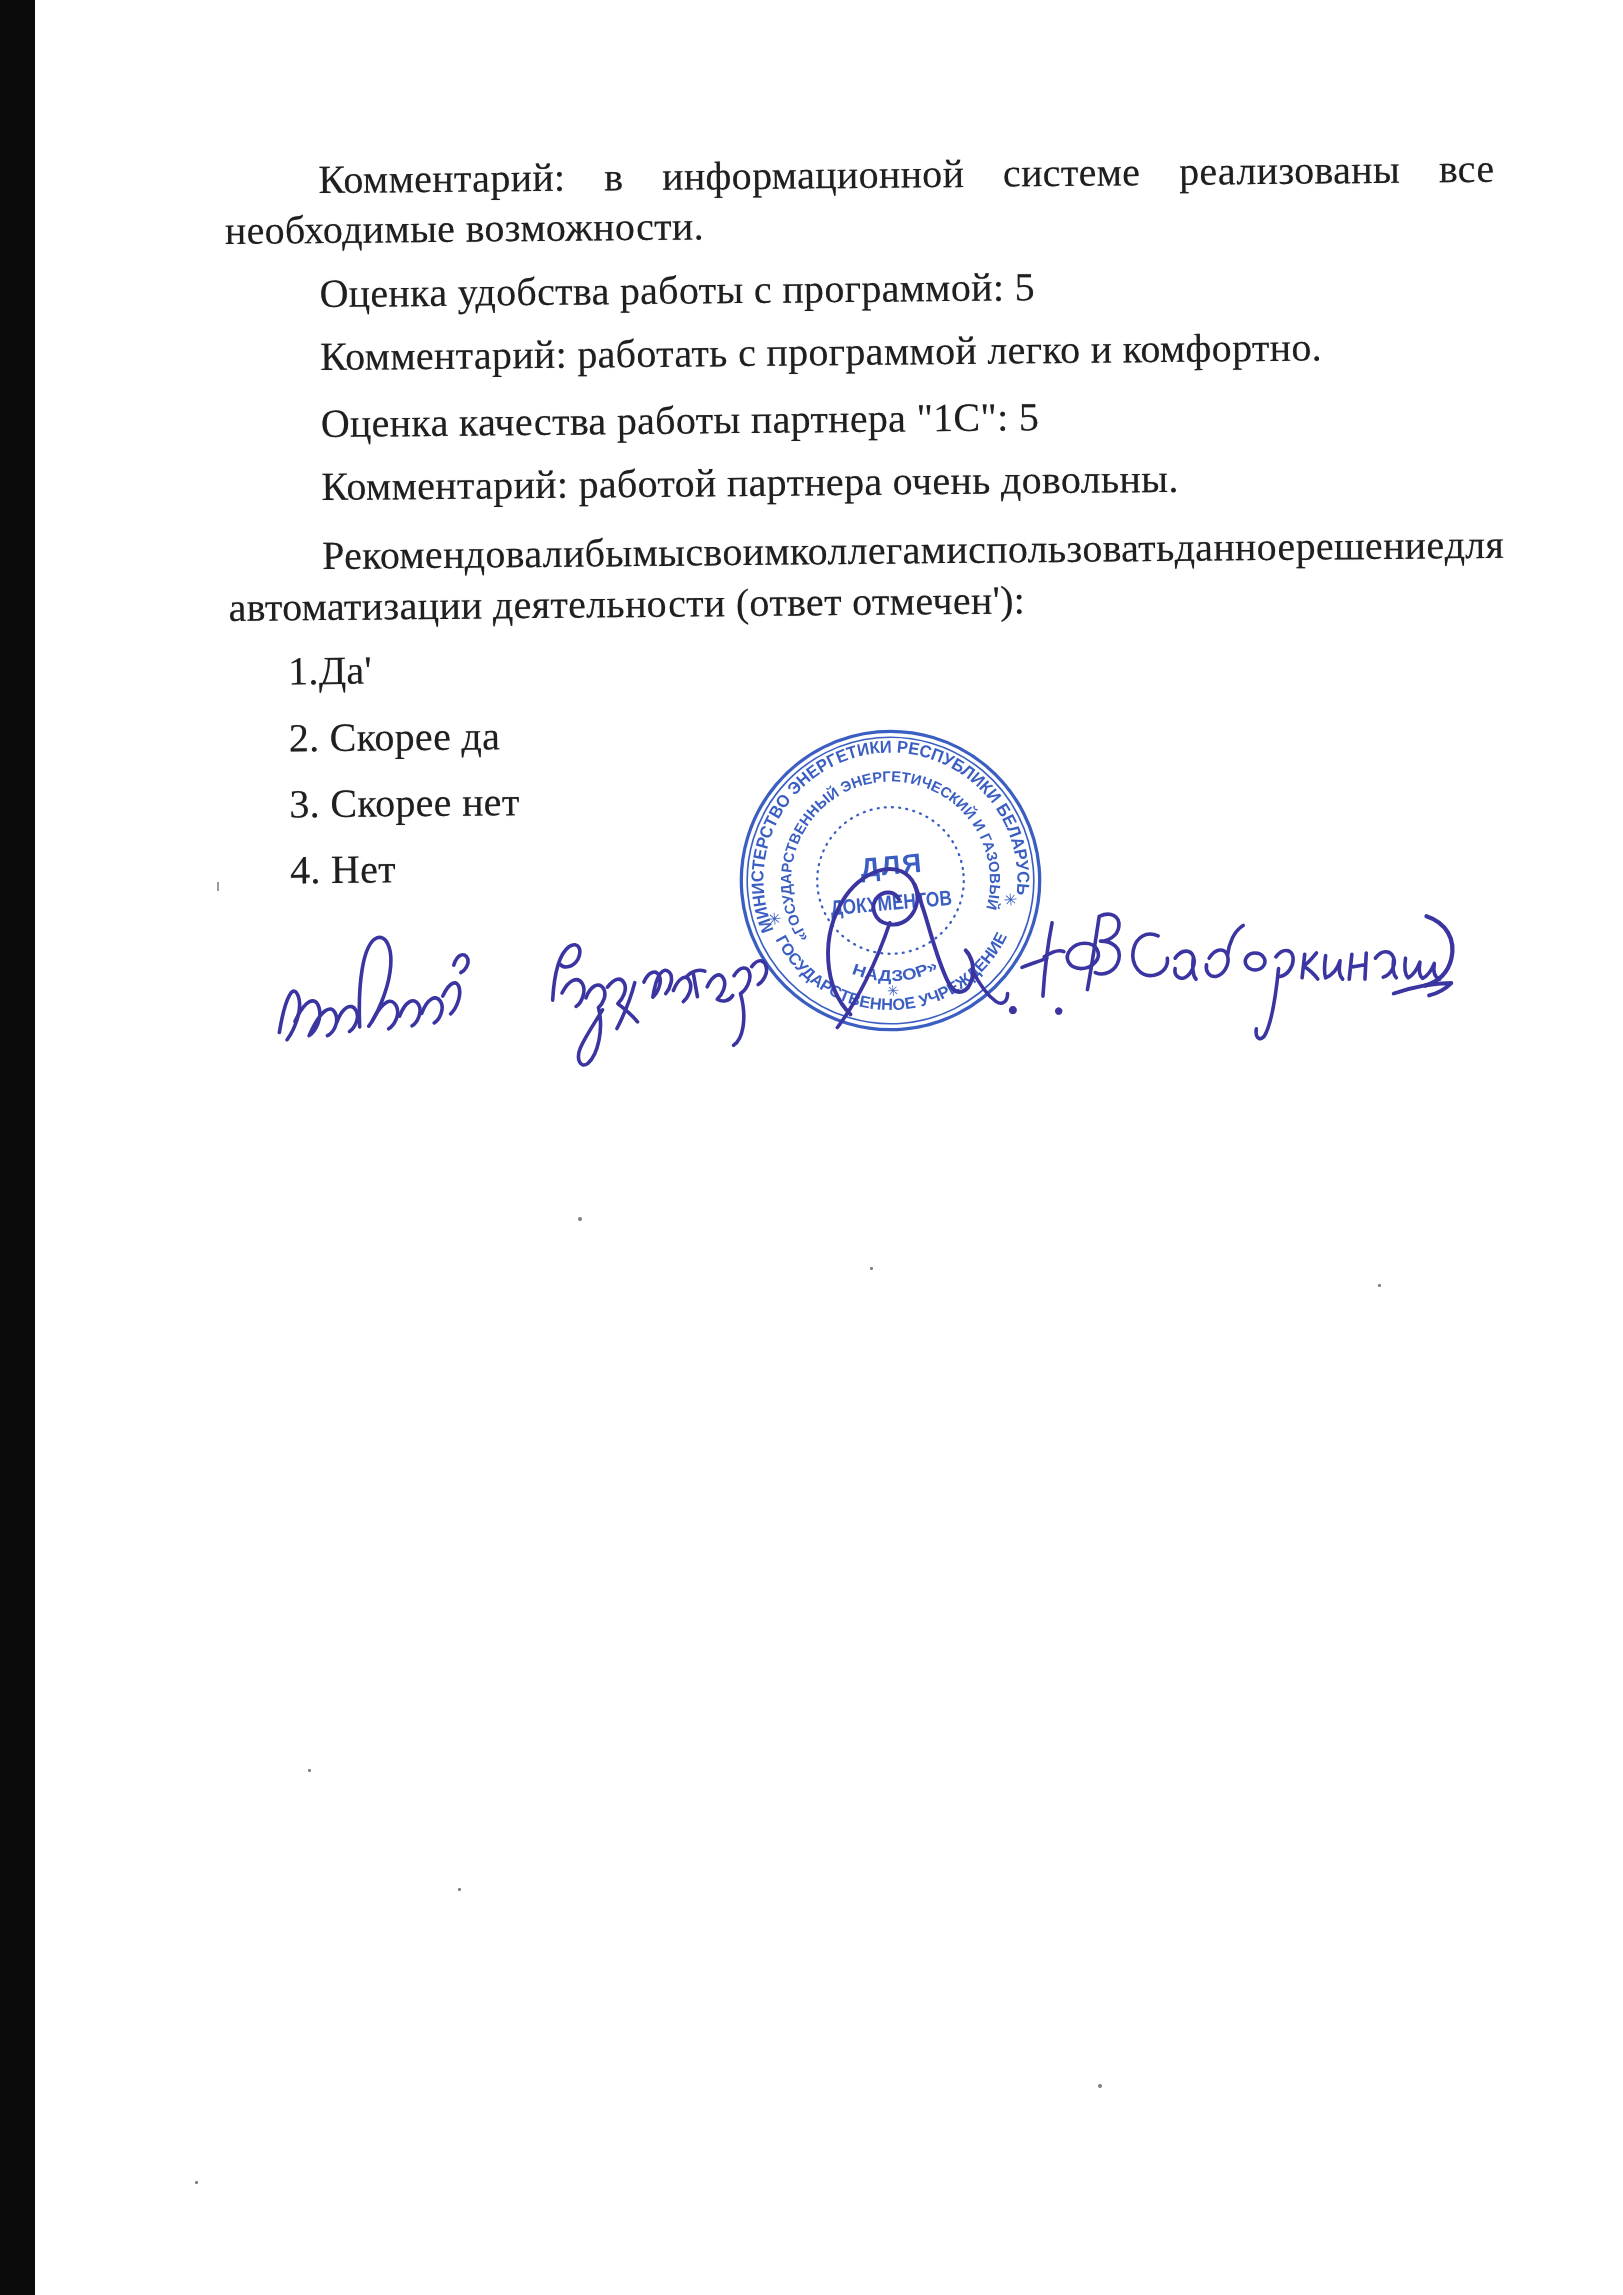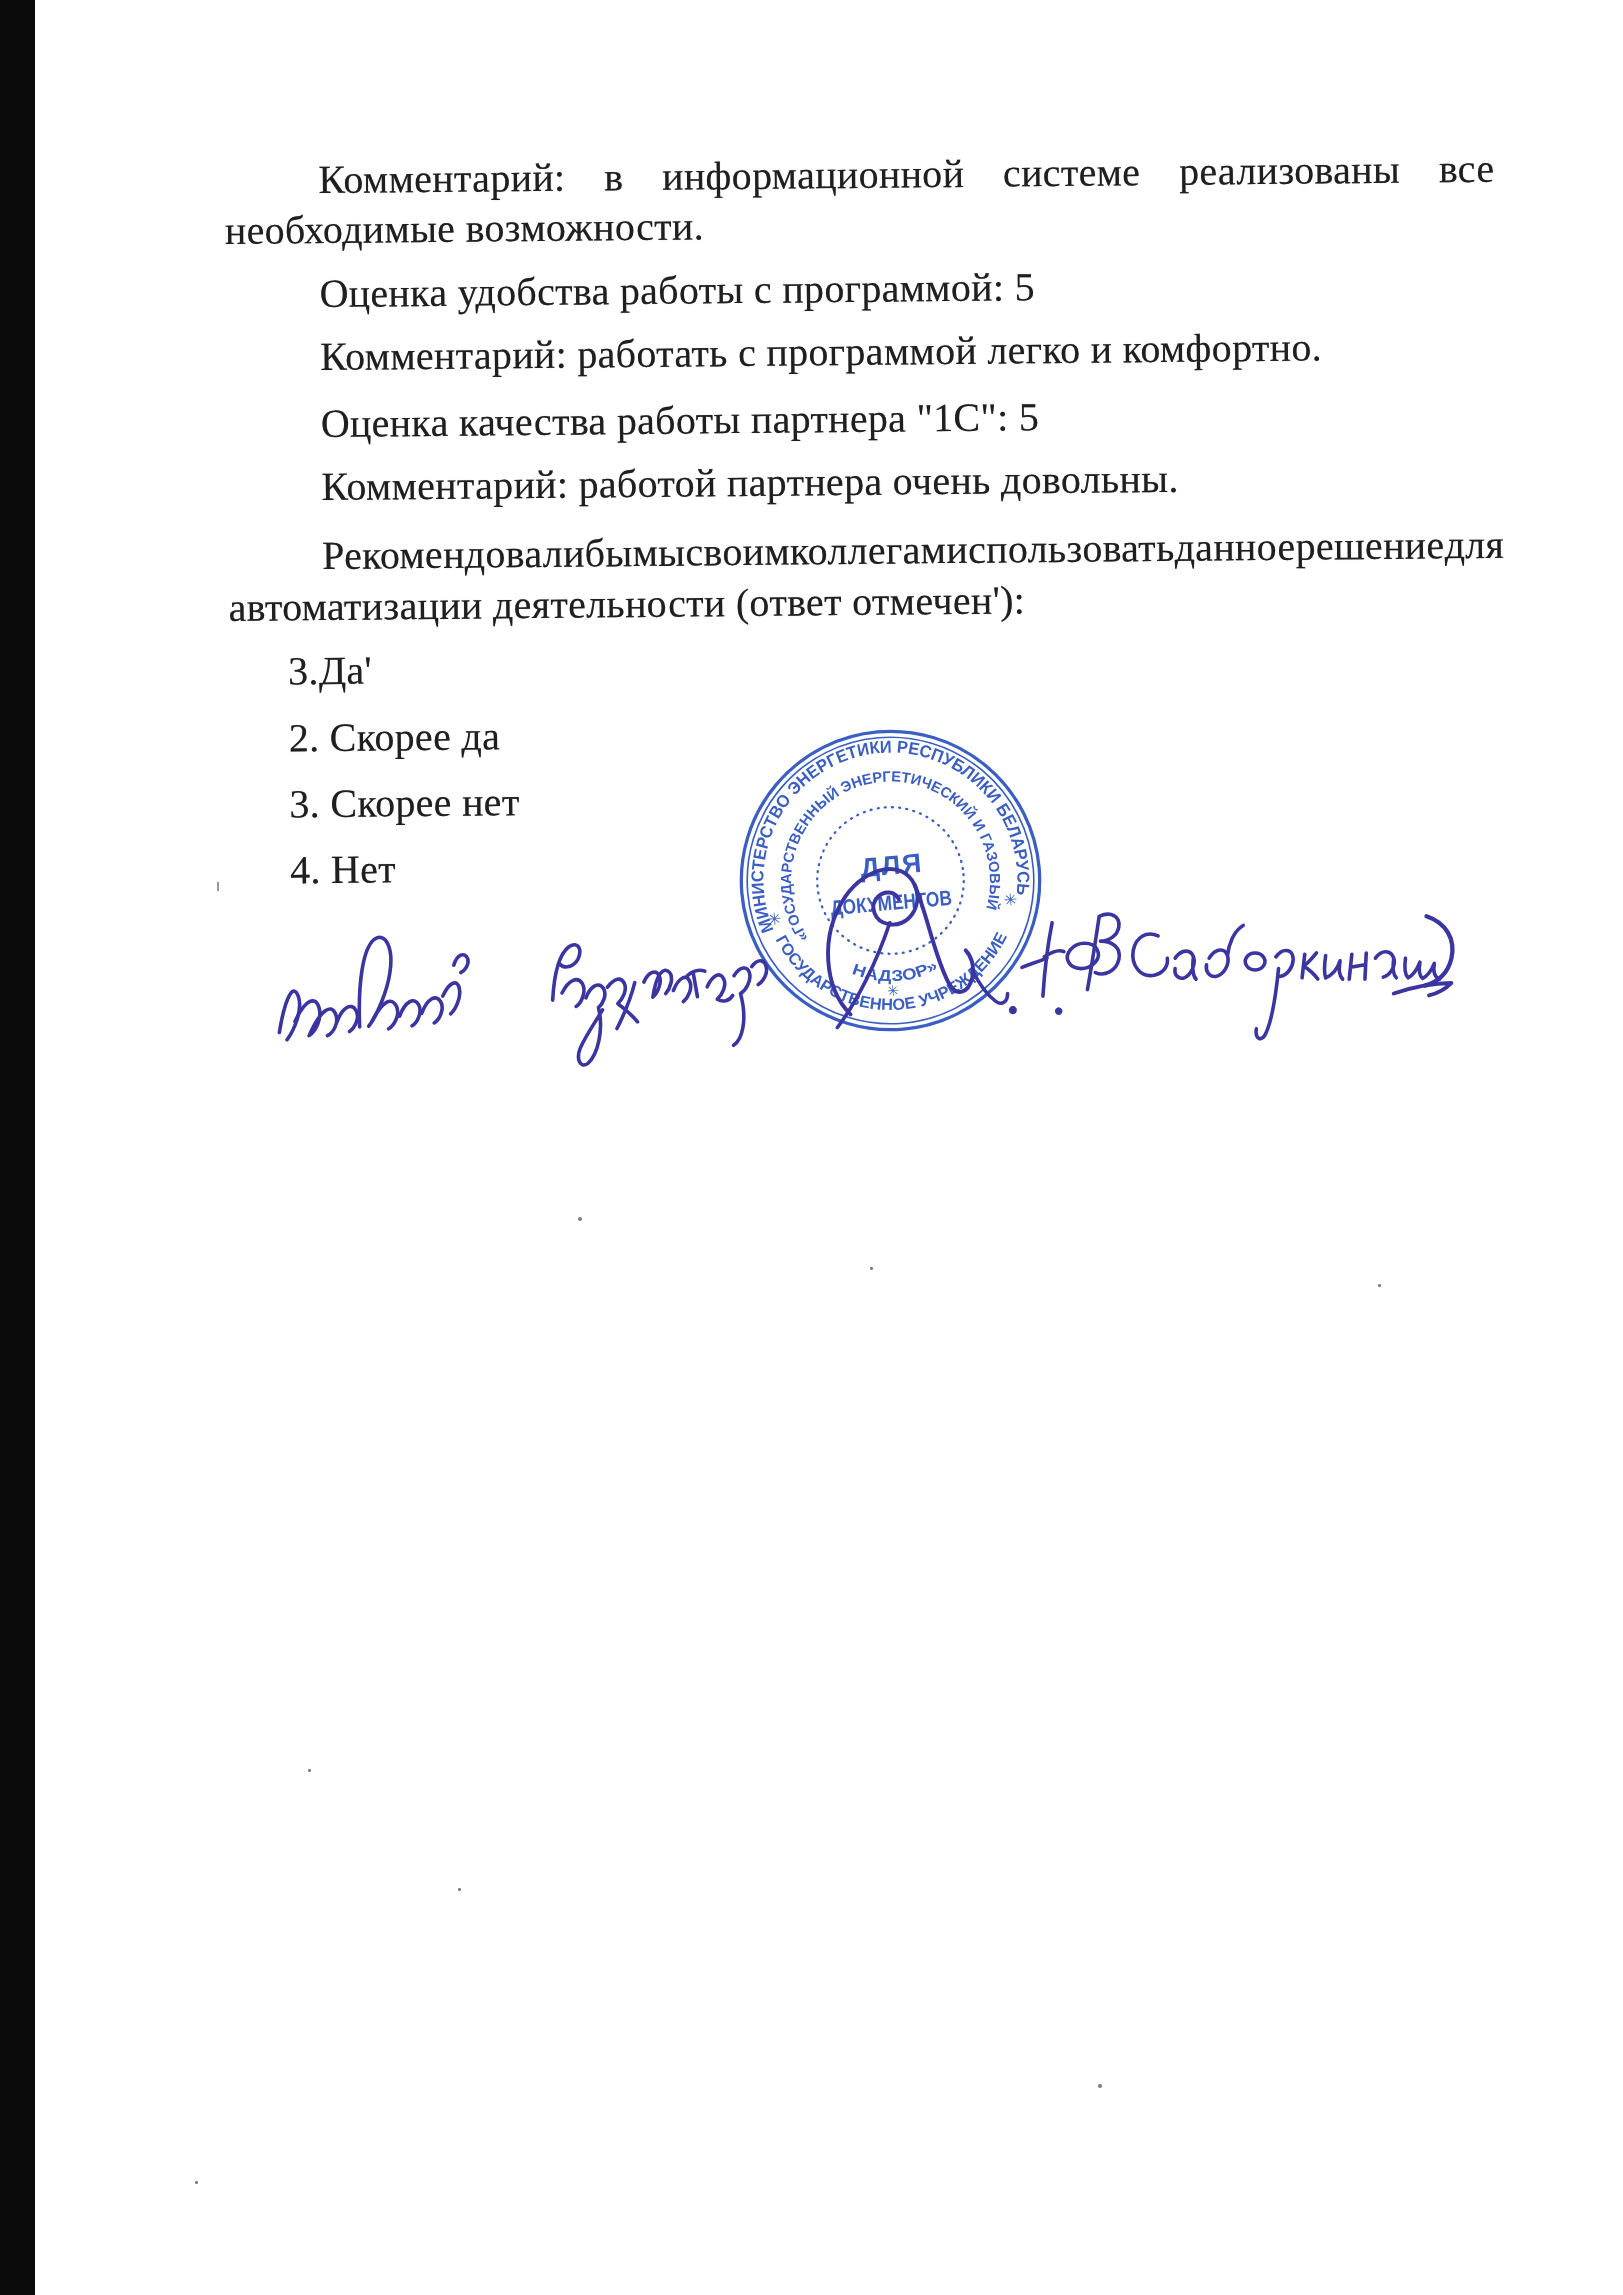--- a/index.html
+++ b/index.html
@@ -57,21 +57,21 @@
       <span>своим</span>
       <span>коллегам</span>
       <span>использовать</span>
       <span>данное</span>
       <span>решение</span>
       <span>для</span>
     </div>
 
   <div class="doc-line wrapped" style="top:588px">автоматизации деятельности (ответ отмечен'):</div>
 
-  <div class="doc-line opt" style="top:652px">3.Да'</div>
+  <div class="doc-line opt" style="top:652px">1.Да'</div>
 
   <div class="doc-line opt" style="top:719px">2. Скорее да</div>
 
   <div class="doc-line opt" style="top:785px">3. Скорее нет</div>
 
   <div class="doc-line opt" style="top:851px">4. Нет</div>
 </div>
 
 <svg class="stamp-svg" viewBox="0 0 512 512" fill="none">
   <g transform="rotate(-5 256 256)" opacity="0.92">

